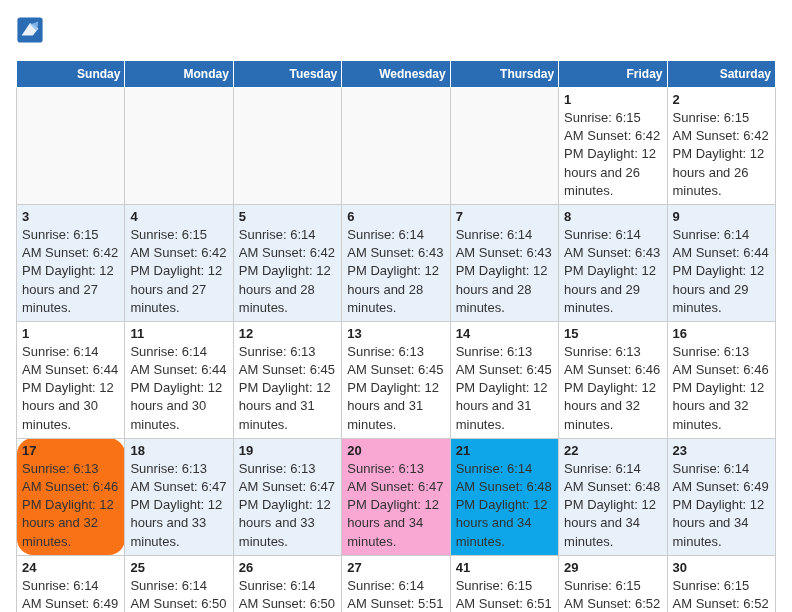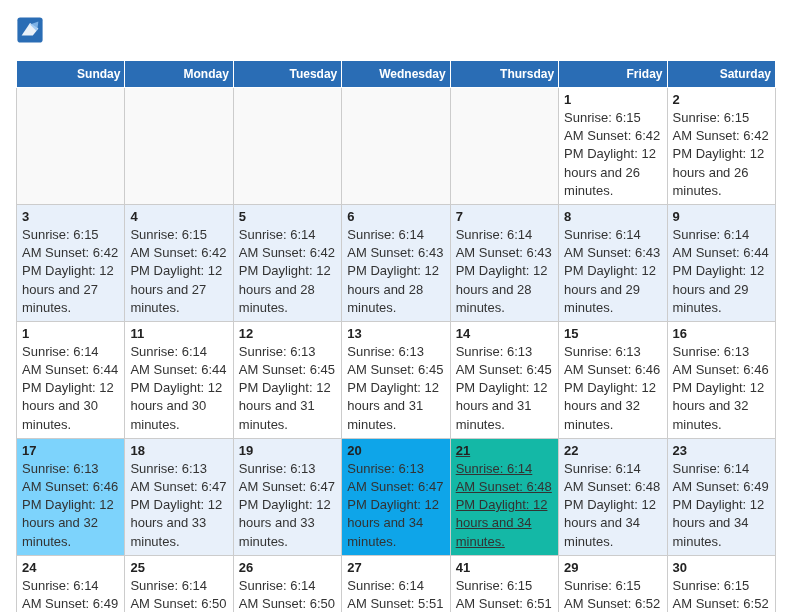--- a/index.html
+++ b/index.html
@@ -232,45 +232,45 @@
 Daylight: 12 hours and 32 minutes.</div>
         </td>
         <td class="filled">
           <span class="day-num">16</span>
           <div class="day-info">Sunrise: 6:13 AM
 Sunset: 6:46 PM
 Daylight: 12 hours and 32 minutes.</div>
         </td>
       </tr>
       <tr>
-        <td class="filled" style="background: #7dd3fc;">
+        <td class="filled" style="background: #f97316; border-radius: 16px;">
           <span class="day-num">17</span>
           <div class="day-info">Sunrise: 6:13 AM
 Sunset: 6:46 PM
 Daylight: 12 hours and 32 minutes.</div>
         </td>
         <td class="filled" style="background: rgb(232, 240, 250);">
           <span class="day-num">18</span>
           <div class="day-info">Sunrise: 6:13 AM
 Sunset: 6:47 PM
 Daylight: 12 hours and 33 minutes.</div>
         </td>
         <td class="filled" style="background: rgb(232, 240, 250);">
           <span class="day-num">19</span>
           <div class="day-info">Sunrise: 6:13 AM
 Sunset: 6:47 PM
 Daylight: 12 hours and 33 minutes.</div>
         </td>
-        <td class="filled" style="background: #0ea5e9;">
+        <td class="filled" style="background: #f9a8d4;">
           <span class="day-num">20</span>
           <div class="day-info">Sunrise: 6:13 AM
 Sunset: 6:47 PM
 Daylight: 12 hours and 34 minutes.</div>
         </td>
-        <td class="filled" style="background: #14b8a6; text-decoration: underline;">
+        <td class="filled" style="background: #0ea5e9;">
           <span class="day-num">21</span>
           <div class="day-info">Sunrise: 6:14 AM
 Sunset: 6:48 PM
 Daylight: 12 hours and 34 minutes.</div>
         </td>
         <td class="filled" style="background: rgb(232, 240, 250);">
           <span class="day-num">22</span>
           <div class="day-info">Sunrise: 6:14 AM
 Sunset: 6:48 PM
 Daylight: 12 hours and 34 minutes.</div>

